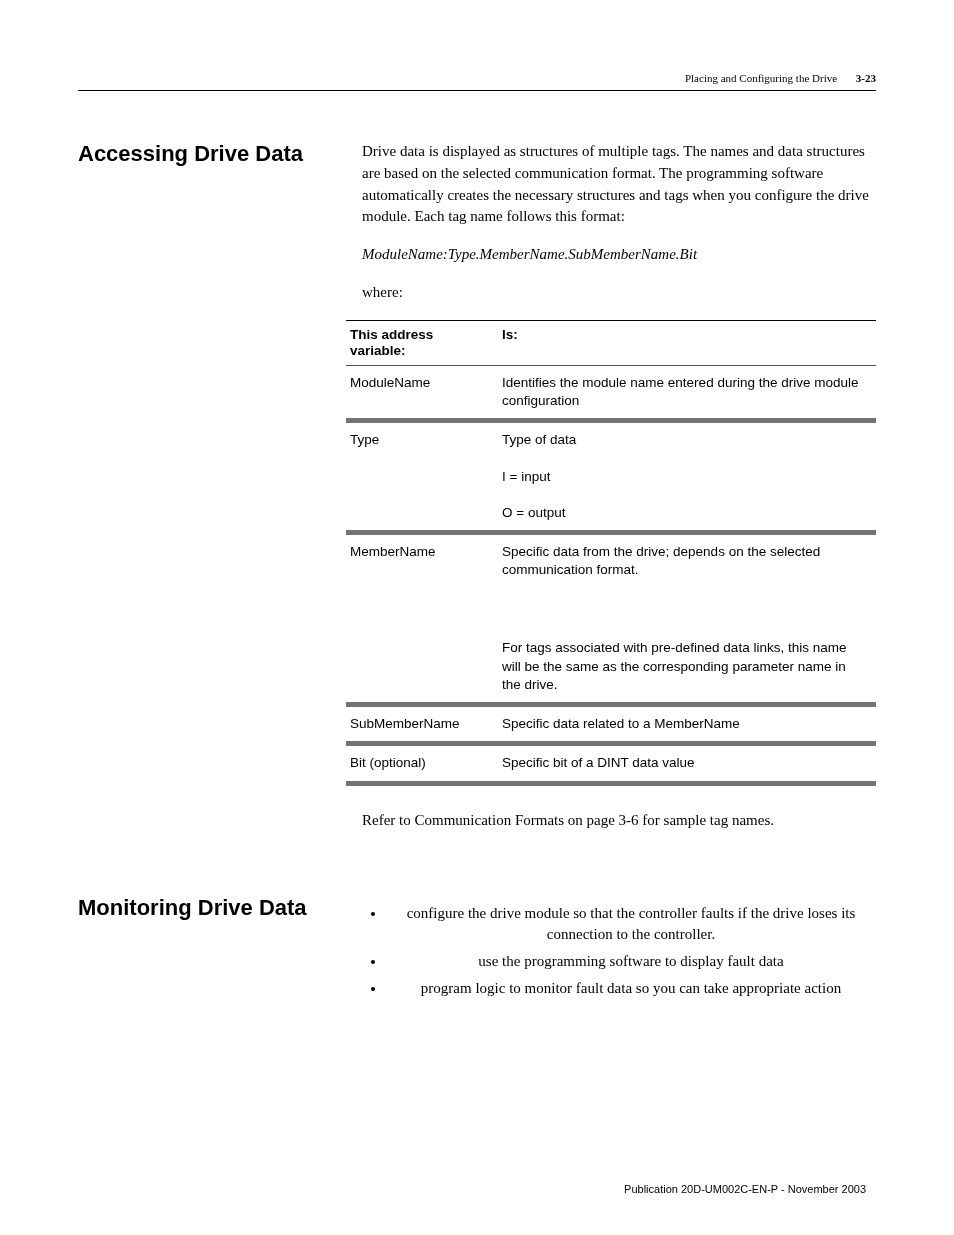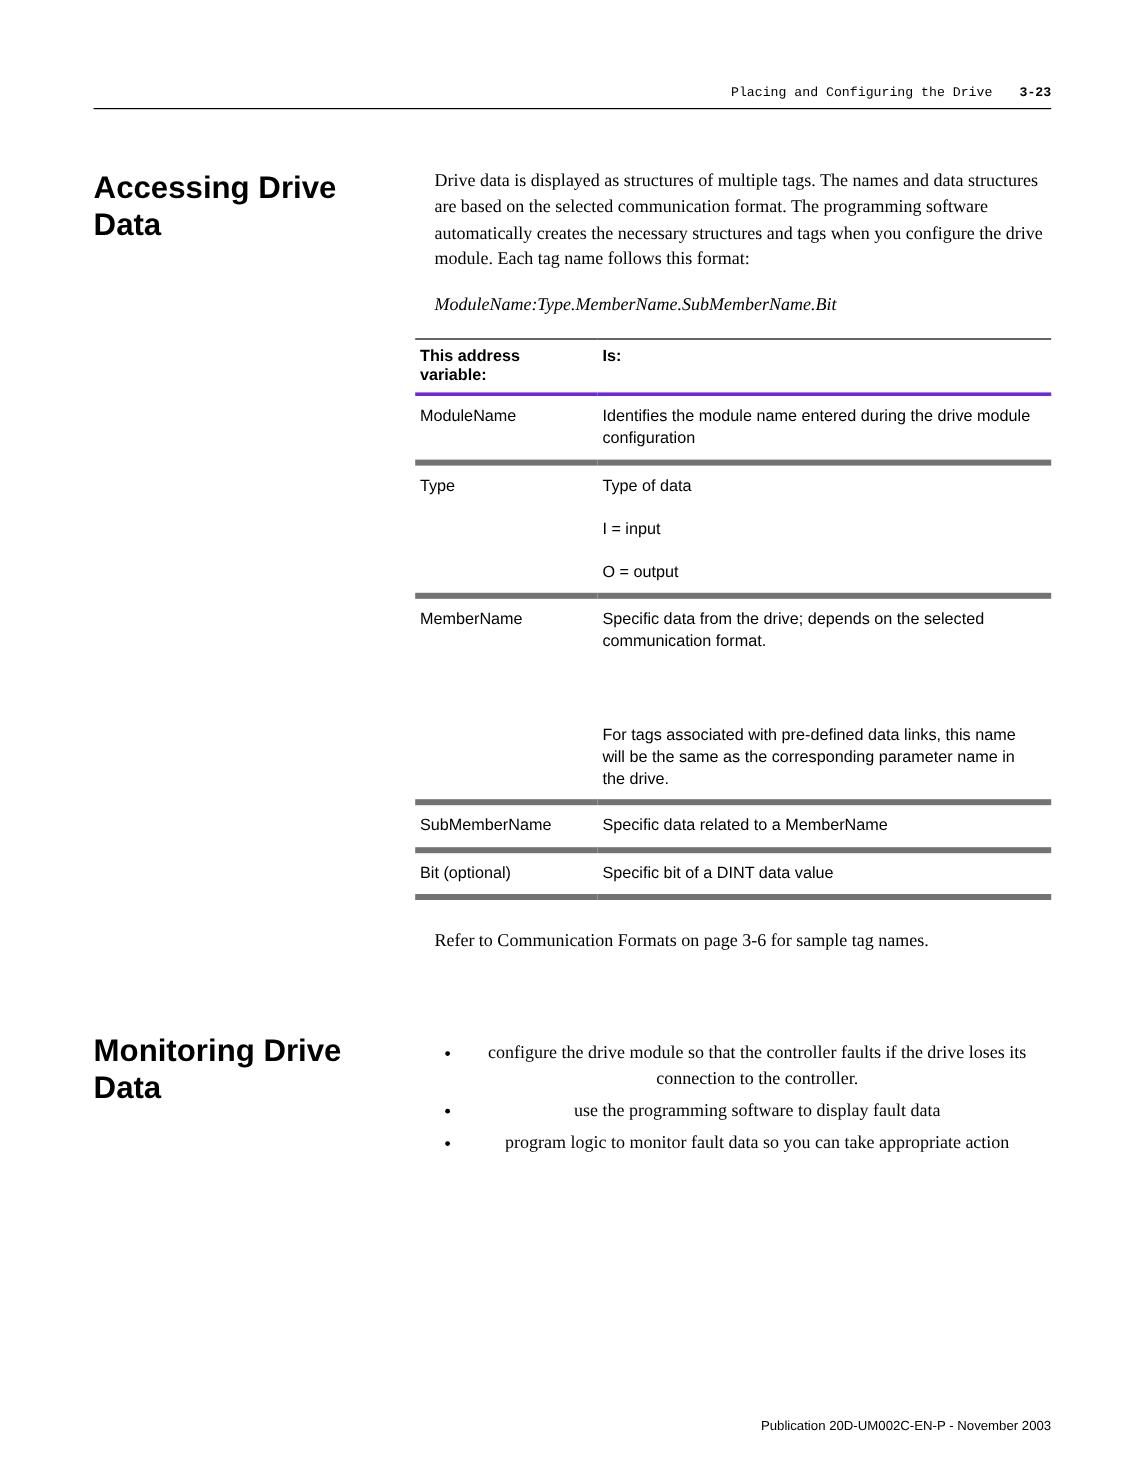--- a/index.html
+++ b/index.html
@@ -13,21 +13,21 @@
     color: #000;
   }
   .page {
     padding: 72px 78px 40px 78px;
     box-sizing: border-box;
     height: 100%;
     position: relative;
   }
   .header {
     text-align: right;
-    font-family: Liberation Mono, monospace;
+    font-family: Liberation Serif, serif;
     font-size: 11px;
     color: #000;
     margin-bottom: 6px;
   }
   .header .page-num {
     font-weight: bold;
     margin-left: 16px;
   }
   .header-rule {
     border: none;
@@ -35,21 +35,21 @@
     margin: 0 0 50px 0;
   }
   .section {
     display: flex;
     margin-bottom: 48px;
   }
   .section-heading {
     width: 268px;
     flex-shrink: 0;
     font-family: Arial, Helvetica, sans-serif;
-    font-size: 26px;
+    font-size: 22px;
     font-weight: bold;
     line-height: 1.2;
     padding-right: 10px;
     box-sizing: border-box;
   }
   .section-body {
     flex: 1;
     font-size: 15px;
     line-height: 1.45;
   }
@@ -63,21 +63,21 @@
     border-collapse: collapse;
     width: 100%;
     font-family: Arial, Helvetica, sans-serif;
     font-size: 13.5px;
     margin-bottom: 24px;
   }
   table.data-table th {
     text-align: left;
     font-weight: bold;
     border-top: 1.5px solid #000;
-    border-bottom: 3px solid #6d28d9;
+    border-bottom: 1px solid #6d28d9;
     padding: 6px 8px 6px 4px;
     vertical-align: top;
     line-height: 1.2;
   }
   table.data-table td {
     border-bottom: 5px solid #737373;
     padding: 8px 8px 8px 4px;
     vertical-align: top;
     line-height: 1.35;
   }
@@ -96,41 +96,42 @@
     margin: 8px 0 0 0;
     text-align: center;
   }
   ul.bullets li {
     margin-bottom: 6px;
     line-height: 1.4;
   }
   .footer {
     position: absolute;
     bottom: 40px;
-    right: 78px;
+    right: 88px;
     font-family: Arial, Helvetica, sans-serif;
     font-size: 11px;
   }
 </style>
 </head>
 <body>
 
 <div class="page">
 
   <div class="header">
     <span>Placing and Configuring the Drive</span>
     <span class="page-num">3-23</span>
   </div>
   <hr class="header-rule">
 
   <div class="section">
     <div class="section-heading">Accessing Drive Data</div>
     <div class="section-body">
       <p>Drive data is displayed as structures of multiple tags. The names and data structures are based on the selected communication format. The programming software automatically creates the necessary structures and tags when you configure the drive module. Each tag name follows this format:</p>
       <p class="italic">ModuleName:Type.MemberName.SubMemberName.Bit</p>
+      <p>where:</p>
 
       <table class="data-table">
         <thead>
           <tr>
             <th class="col1">This address variable:</th>
             <th>Is:</th>
           </tr>
         </thead>
         <tbody>
           <tr>

